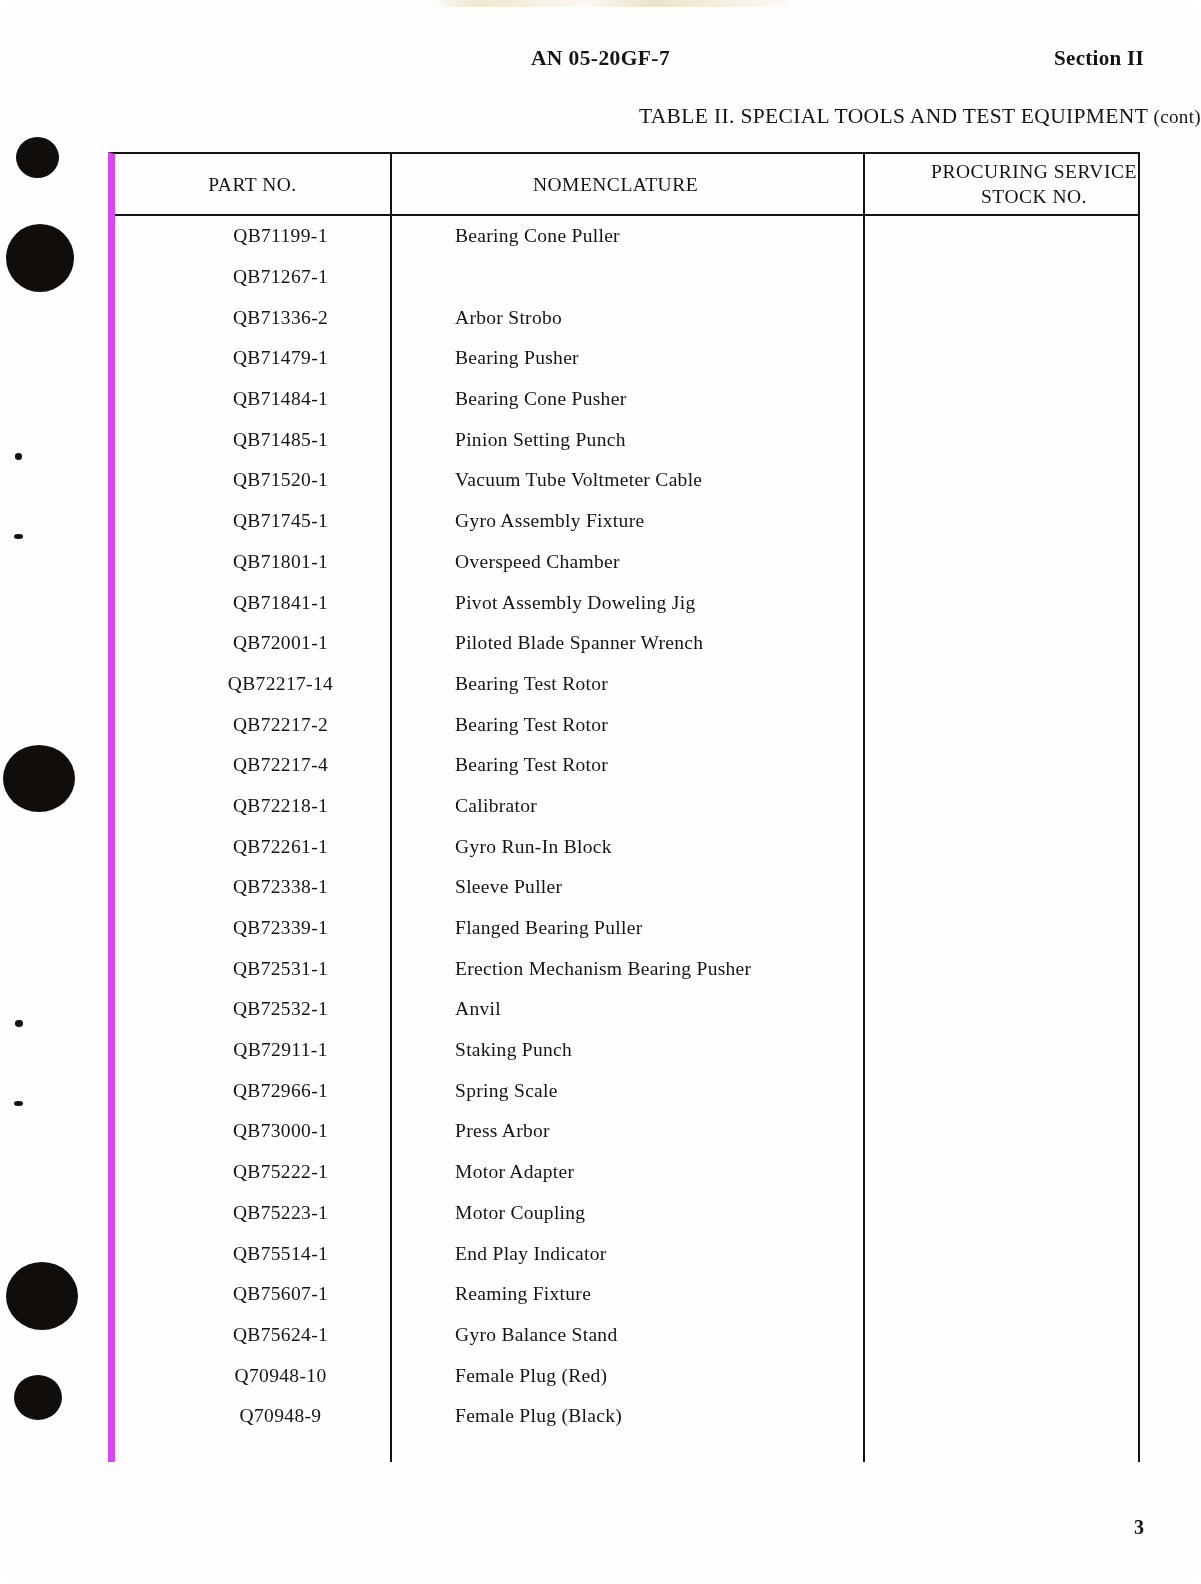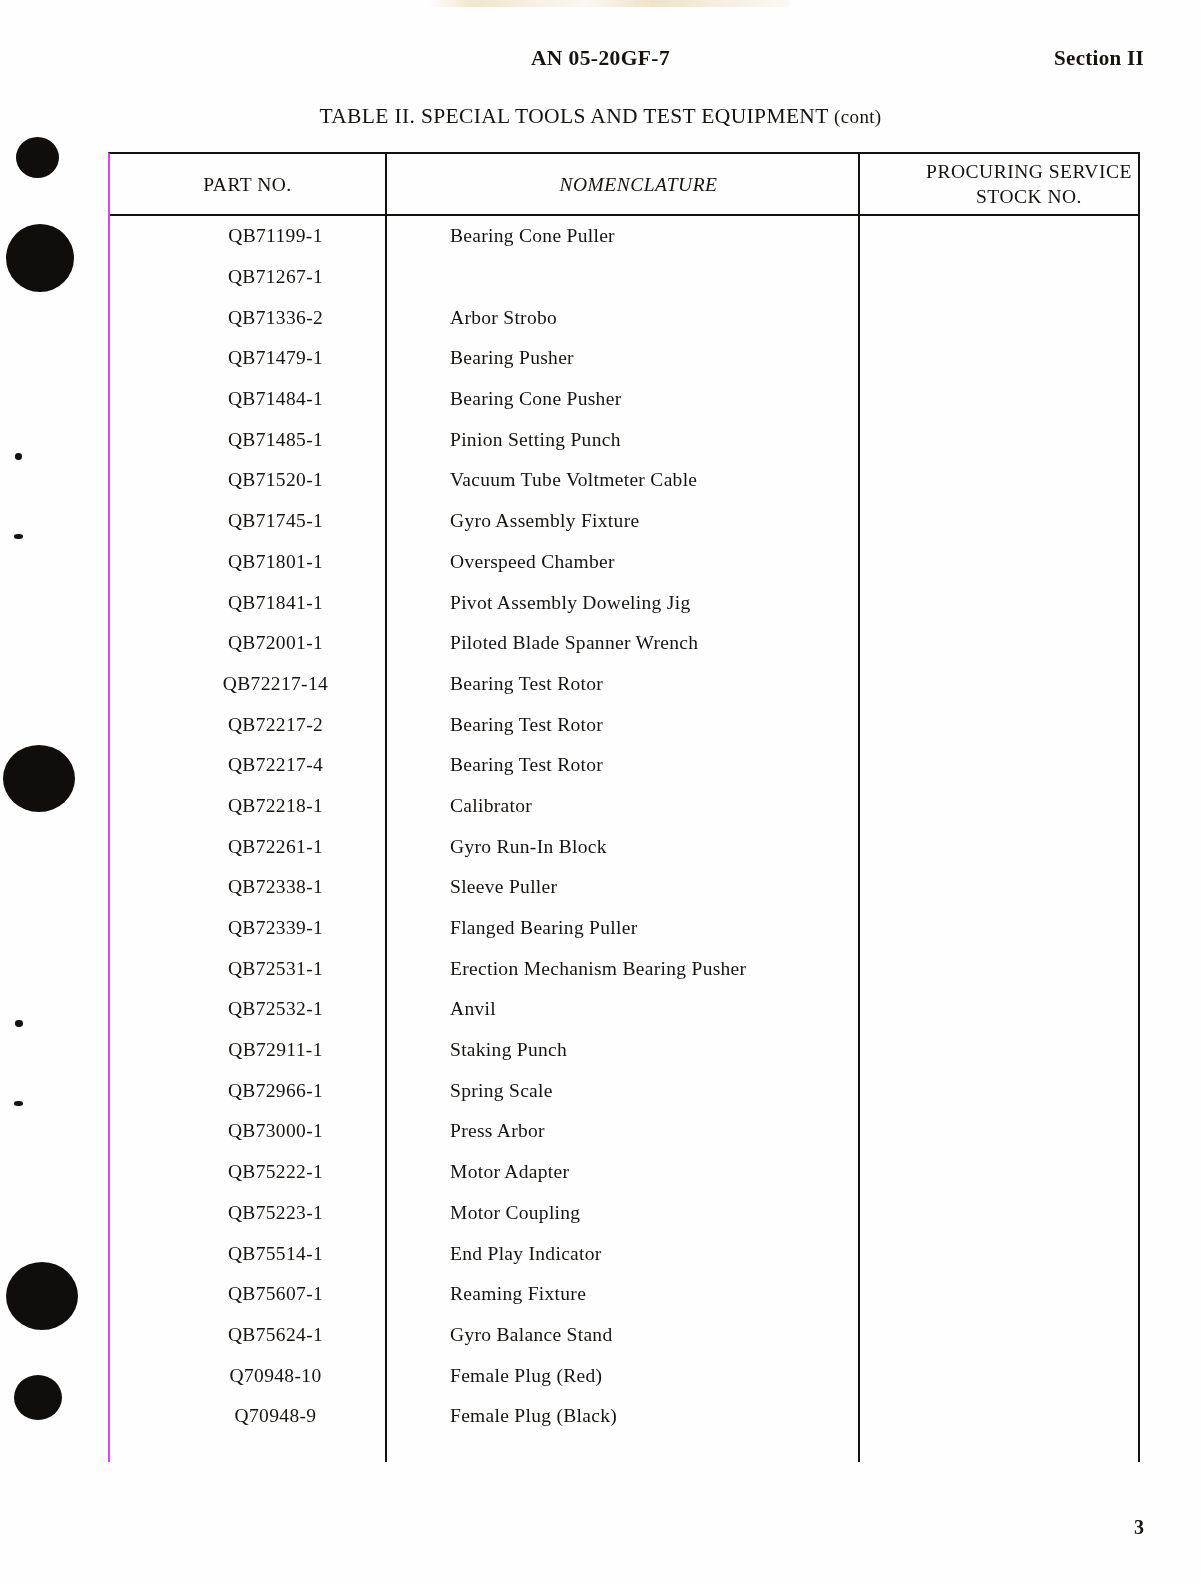--- a/index.html
+++ b/index.html
@@ -69,37 +69,37 @@
     font-weight: bold;
     letter-spacing: 0.3px;
   }
 
   
   .caption {
     position: absolute;
     top: 104px;
     left: 0;
     width: 1201px;
-    text-align: center;
+    text-align: right;
     font-size: 21.5px;
     letter-spacing: 0.35px;
     white-space: nowrap;
   }
   .caption .cont {
     font-size: 19px;
   }
 
   
   .tbl {
     position: absolute;
     left: 108px;
     top: 152px;
     width: 1032px;
     height: 1310px;
-    border-left: 2px solid #d946ef;
+    border-left: 7px solid #d946ef;
     border-top: 2px solid #15110e;
     border-right: 2px solid #15110e;
     box-sizing: border-box;
   }
   .vline {
     position: absolute;
     top: 0;
     width: 2px;
     height: 100%;
     background: #15110e;
@@ -122,21 +122,21 @@
     height: 62px;
     display: flex;
     align-items: center;
     justify-content: center;
     text-align: center;
     font-size: 19.5px;
     letter-spacing: 0.5px;
     line-height: 1.28;
   }
   .th.h1 { left: 0px;   width: 275px; }
-  .th.h2 { left: 293px; width: 471px; font-style: italic; }
+  .th.h2 { left: 265px; width: 471px; }
   .th.h3 { left: 750px; width: 280px; padding-left: 29px; }
 
   .tbody {
     position: absolute;
     left: 0;
     top: 62px;
     width: 100%;
     margin-left: 28px;
   }
   .row {

